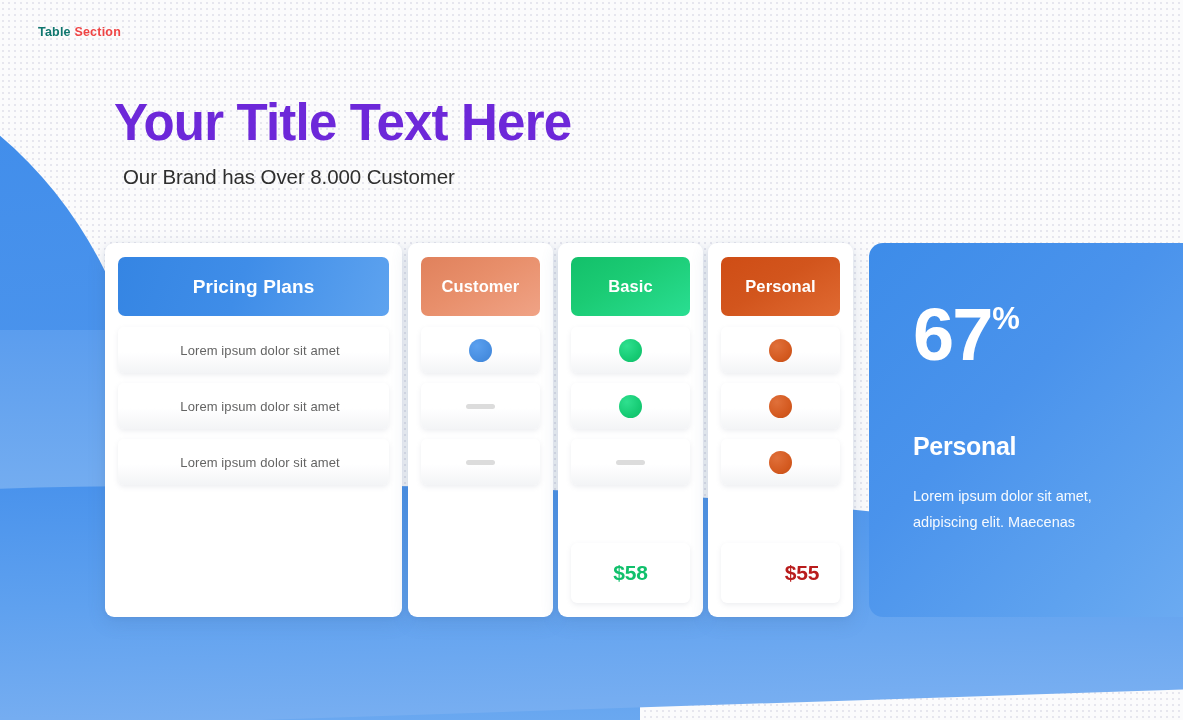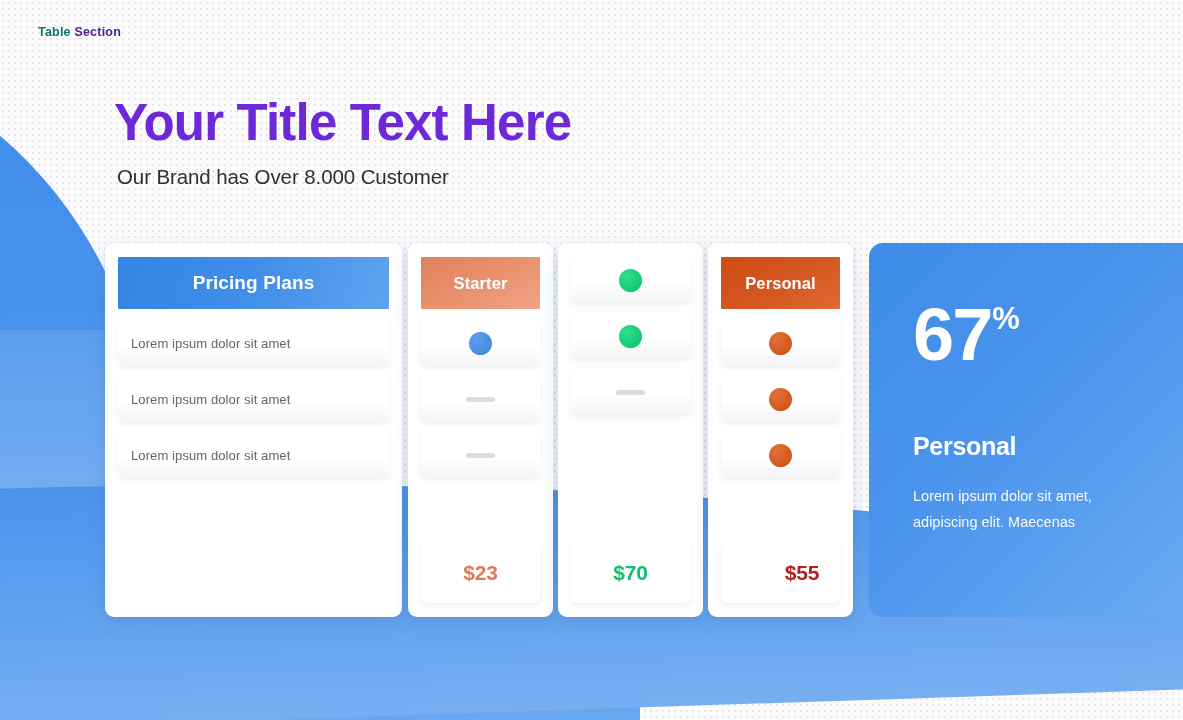--- a/index.html
+++ b/index.html
@@ -57,31 +57,31 @@
   }
 
   
   .top-label {
     position:absolute; left:38px; top:25px;
     font-size:12.5px; font-weight:700;
     letter-spacing:.2px;
     z-index:6;
   }
   .top-label .accent { color:#0f766e; }
-  .top-label .plain  { color:#4c1d95; font-weight:600; }
+  .top-label .plain  { color:#ef4444; font-weight:600; }
 
   
   .title {
     position:absolute; left:114px; top:93px;
     font-size:51px; font-weight:700;
     color:#6d28d9; letter-spacing:-0.8px;
     z-index:6; white-space:nowrap;
   }
   .subtitle {
-    position:absolute; left:117px; top:165px;
+    position:absolute; left:123px; top:165px;
     font-size:20.5px; font-weight:400;
     color:#2f2f2f; letter-spacing:-0.1px;
     z-index:6; white-space:nowrap;
   }
 
   
   .table-wrap {
     position:absolute;
     left:105px; top:243px;
     display:flex; align-items:flex-start;
@@ -95,41 +95,42 @@
     padding:14px 13px 14px 13px;
     display:flex; flex-direction:column;
     height:374px;
   }
   .col.label-col { width:297px; margin-right:6px; }
   .col.plan-col  { width:145px; margin-right:5px; }
   .col.plan-col:last-child { margin-right:0; }
 
   
   .col-head {
-    height:52px;
-    border-radius:1px;
+    height:59px;
+    border-radius:7px;
     display:flex; align-items:center; justify-content:center;
     color:#fff; font-weight:700;
     font-size:16.5px;
     letter-spacing:.1px;
     margin-bottom:11px;
     flex:none;
   }
   .col-head.blue     { background:linear-gradient(110deg,#3585e3 0%,#3f8de8 45%,#5ea3ef 100%); font-size:19px; }
   .col-head.salmon   { background:linear-gradient(150deg,#e0815c 0%,#e88f6b 45%,#f0a386 100%); }
   .col-head.green    { background:linear-gradient(150deg,#13c06a 0%,#1bcb74 40%,#2ade92 100%); }
   .col-head.rust     { background:linear-gradient(150deg,#cf4d15 0%,#d2551d 45%,#e06a32 100%); }
 
   
   .cell {
     border-radius:6px;
     background:linear-gradient(180deg,#ffffff 0%,#ffffff 55%,#f3f4f6 100%);
     box-shadow:0 2px 5px rgba(140,150,170,.16);
     display:flex; align-items:center;
     flex:none;
+    justify-content:center;
   }
   .label-col .cell {
     height:46px;
     padding-left:13px;
     margin-bottom:10px;
   }
   .plan-col .cell {
     height:46px;
     justify-content:center;
     margin-bottom:10px;
@@ -236,47 +237,45 @@
       </div>
       <div class="cell">
         <span class="cell-label">Lorem ipsum dolor sit amet</span>
       </div>
       <div class="cell">
         <span class="cell-label">Lorem ipsum dolor sit amet</span>
       </div>
     </div>
 
     <div class="col plan-col">
-      <div class="col-head salmon">Starter</div>
+      <div class="col-head salmon">Customer</div>
       <div class="cell">
           <span class="dot blue"></span>
         </div>
       <div class="cell">
           <span class="dash"></span>
         </div>
       <div class="cell">
           <span class="dash"></span>
         </div>
+    </div>
+
+    <div class="col plan-col">
+      <div class="col-head green">Basic</div>
+      <div class="cell">
+          <span class="dot green"></span>
+        </div>
+      <div class="cell">
+          <span class="dot green"></span>
+        </div>
+      <div class="cell">
+          <span class="dash"></span>
+        </div>
       <div class="cell price-cell">
-        <span class="price salmon">$23</span>
-      </div>
-    </div>
-
-    <div class="col plan-col">
-      <div class="cell">
-          <span class="dot green"></span>
-        </div>
-      <div class="cell">
-          <span class="dot green"></span>
-        </div>
-      <div class="cell">
-          <span class="dash"></span>
-        </div>
-      <div class="cell price-cell">
-        <span class="price green">$70</span>
+        <span class="price green">$58</span>
       </div>
     </div>
 
     <div class="col plan-col">
       <div class="col-head rust">Personal</div>
       <div class="cell">
           <span class="dot rust"></span>
         </div>
       <div class="cell">
           <span class="dot rust"></span>

